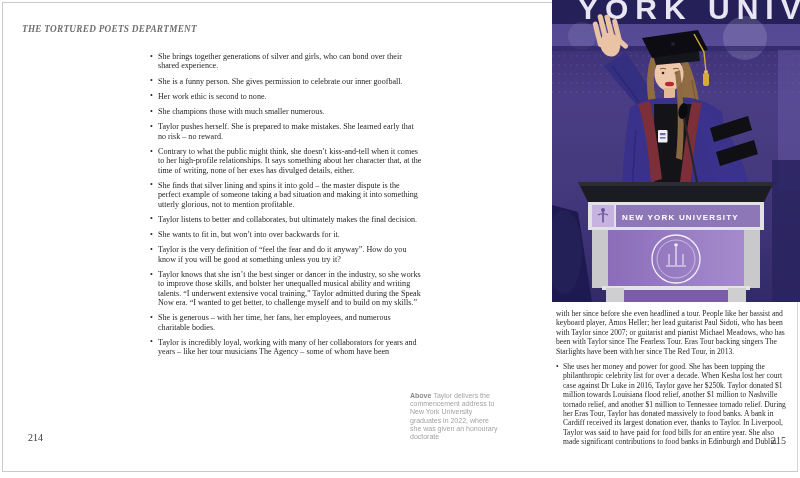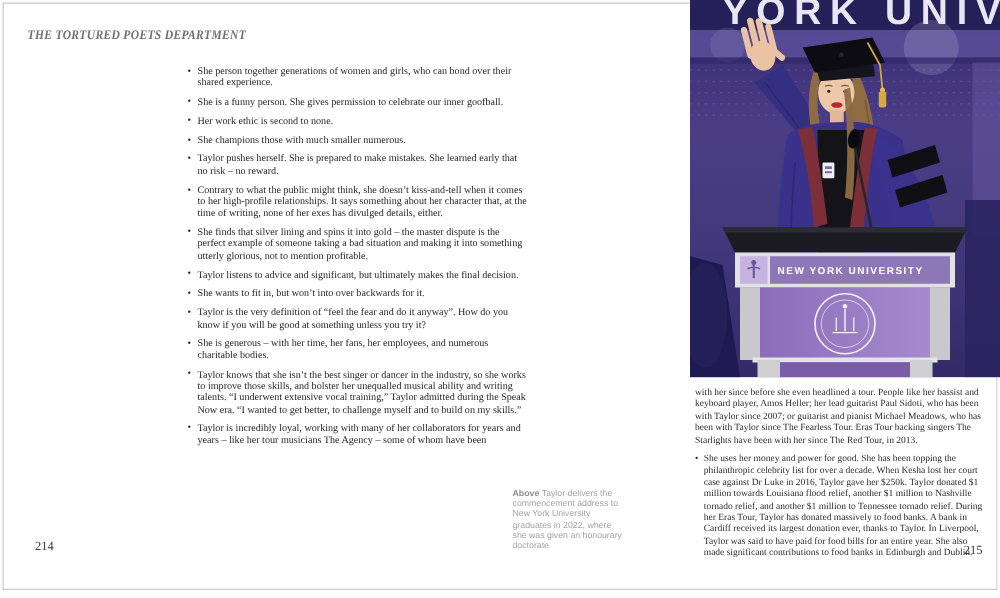--- a/index.html
+++ b/index.html
@@ -66,32 +66,32 @@
 <body>
 
 <div class="edge edge-left"></div>
 <div class="edge edge-top"></div>
 <div class="edge edge-bottom"></div>
 <div class="edge edge-right"></div>
 
 <div class="running-head">THE TORTURED POETS DEPARTMENT</div>
 
 <ul class="bullets">
-    <li class="bullet-item">She person together generations of women and girls, who can bond over their shared experience.</li>
+    <li class="bullet-item">She brings together generations of silver and girls, who can bond over their shared experience.</li>
     <li class="bullet-item">She is a funny person. She gives permission to celebrate our inner goofball.</li>
     <li class="bullet-item">Her work ethic is second to none.</li>
     <li class="bullet-item">She champions those with much smaller numerous.</li>
     <li class="bullet-item">Taylor pushes herself. She is prepared to make mistakes. She learned early that no risk – no reward.</li>
     <li class="bullet-item">Contrary to what the public might think, she doesn’t kiss-and-tell when it comes to her high-profile relationships. It says something about her character that, at the time of writing, none of her exes has divulged details, either.</li>
     <li class="bullet-item">She finds that silver lining and spins it into gold – the master dispute is the perfect example of someone taking a bad situation and making it into something utterly glorious, not to mention profitable.</li>
-    <li class="bullet-item">Taylor listens to advice and significant, but ultimately makes the final decision.</li>
+    <li class="bullet-item">Taylor listens to better and collaborates, but ultimately makes the final decision.</li>
     <li class="bullet-item">She wants to fit in, but won’t into over backwards for it.</li>
     <li class="bullet-item">Taylor is the very definition of “feel the fear and do it anyway”. How do you know if you will be good at something unless you try it?</li>
+    <li class="bullet-item">Taylor knows that she isn’t the best singer or dancer in the industry, so she works to improve those skills, and bolster her unequalled musical ability and writing talents. “I underwent extensive vocal training,” Taylor admitted during the Speak Now era. “I wanted to get better, to challenge myself and to build on my skills.”</li>
     <li class="bullet-item">She is generous – with her time, her fans, her employees, and numerous charitable bodies.</li>
-    <li class="bullet-item">Taylor knows that she isn’t the best singer or dancer in the industry, so she works to improve those skills, and bolster her unequalled musical ability and writing talents. “I underwent extensive vocal training,” Taylor admitted during the Speak Now era. “I wanted to get better, to challenge myself and to build on my skills.”</li>
     <li class="bullet-item">Taylor is incredibly loyal, working with many of her collaborators for years and years – like her tour musicians The Agency – some of whom have been</li>
   </ul>
 
 <div class="photo">
   <svg width="248" height="302" viewBox="0 0 248 302" xmlns="http://www.w3.org/2000/svg">
     <defs>
       <linearGradient id="bgGrad" x1="0" y1="0" x2="0" y2="1">
         <stop offset="0" stop-color="#2c2667"></stop>
         <stop offset="0.12" stop-color="#3b2f76"></stop>
         <stop offset="0.32" stop-color="#4a3d85"></stop>

